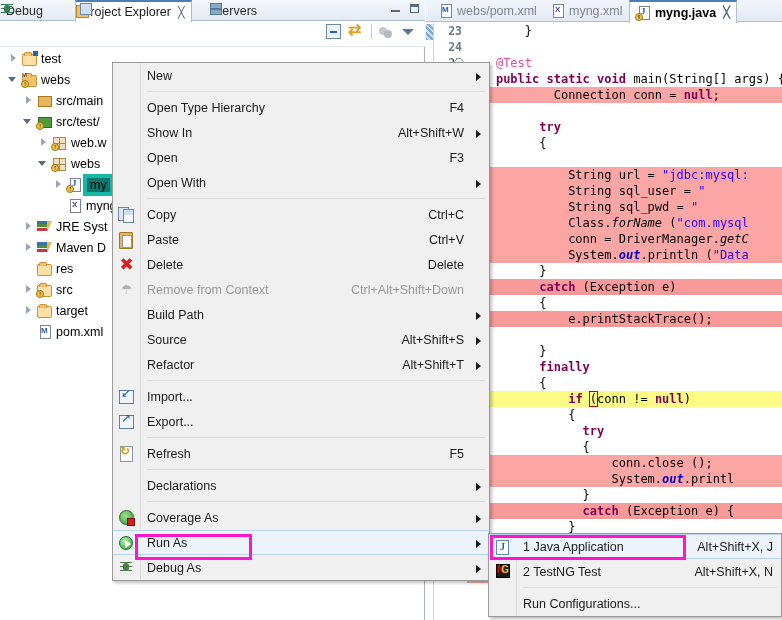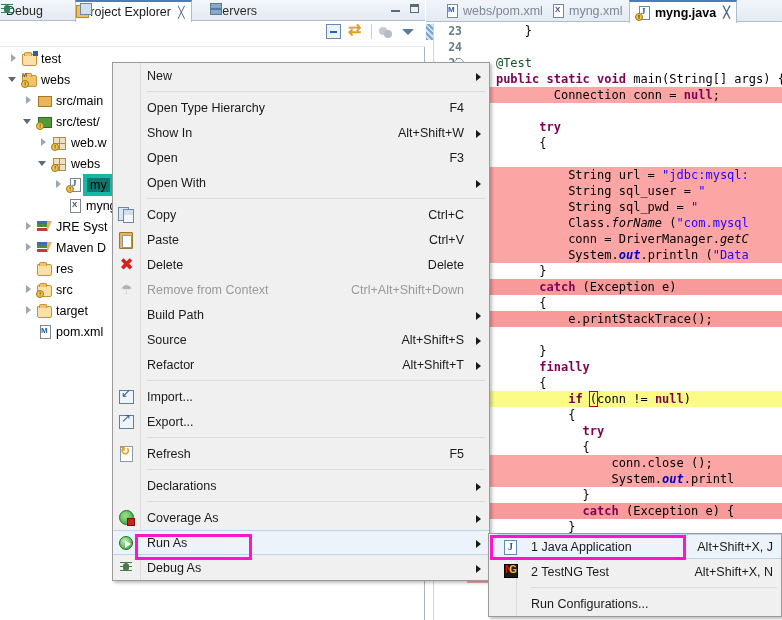--- a/index.html
+++ b/index.html
@@ -111,21 +111,21 @@
   .code {
     position:absolute; left:41px; top:23px; width:315px; height:597px;
     font-family:"DejaVu Sans Mono", monospace; font-size:12px;
     overflow:hidden; white-space:pre;
   }
   .cline { height:16px; line-height:16px; white-space:pre; position:relative; }
   .hl-green { background:#fca5a5; }
   .hl-red   { background:#f99a9a; }
   .hl-yellow{ background:#fbfb86; }
   .kw   { color:#7f0055; font-weight:bold; }
-  .ann  { color:#14532d; }
+  .ann  { color:#ec4899; }
   .str  { color:#2a00ff; }
   .ital { font-style:italic; color:#000; }
   .plain{ color:#000; }
   .fld  { color:#0000c0; font-style:italic; font-weight:bold; }
   .curb { outline:1px solid #c00000; }
 
   .editor-minimap {
     position:absolute; left:426px; top:24px; width:7px; height:16px;
     background: repeating-linear-gradient(45deg,#7aa7d6 0 2px,#cfe0f2 2px 4px);
   }
@@ -172,21 +172,20 @@
   .magenta-box {
     position:absolute; border:3px solid #ff14cf; z-index:90; pointer-events:none;
   }
 
   
   .submenu {
     position:absolute; left:488px; top:533px; width:294px;
     background:#f0f0f0; border:1px solid #9a9a9a;
     box-shadow:2px 2px 3px rgba(0,0,0,0.25);
     z-index:50;
-    padding-left:8px;
   }
   .submenu .sm-iconcol {
     position:absolute; left:0; top:0; width:28px; bottom:0;
     background:#f0f0f0; border-right:1px solid #dcdcdc;
   }
   .smi {
     position:relative; height:25px; display:flex; align-items:center;
     font-size:12.5px; color:#1a1a1a; padding-left:34px; padding-right:8px; white-space:nowrap;
   }
   .smi.sel { background:#ecf3fb; border-top:1px solid #bcd4ea; border-bottom:1px solid #bcd4ea; }
@@ -561,21 +560,21 @@
           <span class="ic" style="width: 16px; height: 16px; position: relative; display: inline-block; flex: 0 0 16px;">
             <span class="mfile"></span>
           </span>
           <span class="tlabel">pom.xml</span>
         </div>
       </div>
   </div>
 
   <div class="right-pane">
     <div class="etabbar">
-      <div class="etab inactive" style="left:12px;">
+      <div class="etab inactive" style="left:6px;">
         <span class="ic" style="width:15px;height:16px;">
             <span class="mfile"></span>
           </span>
         <span>webs/pom.xml</span>
       </div>
       <div class="etab inactive" style="left:118px;">
         <span class="ic" style="width:15px;height:16px;">
             <span class="xfile"></span>
           </span>
         <span>myng.xml</span>

